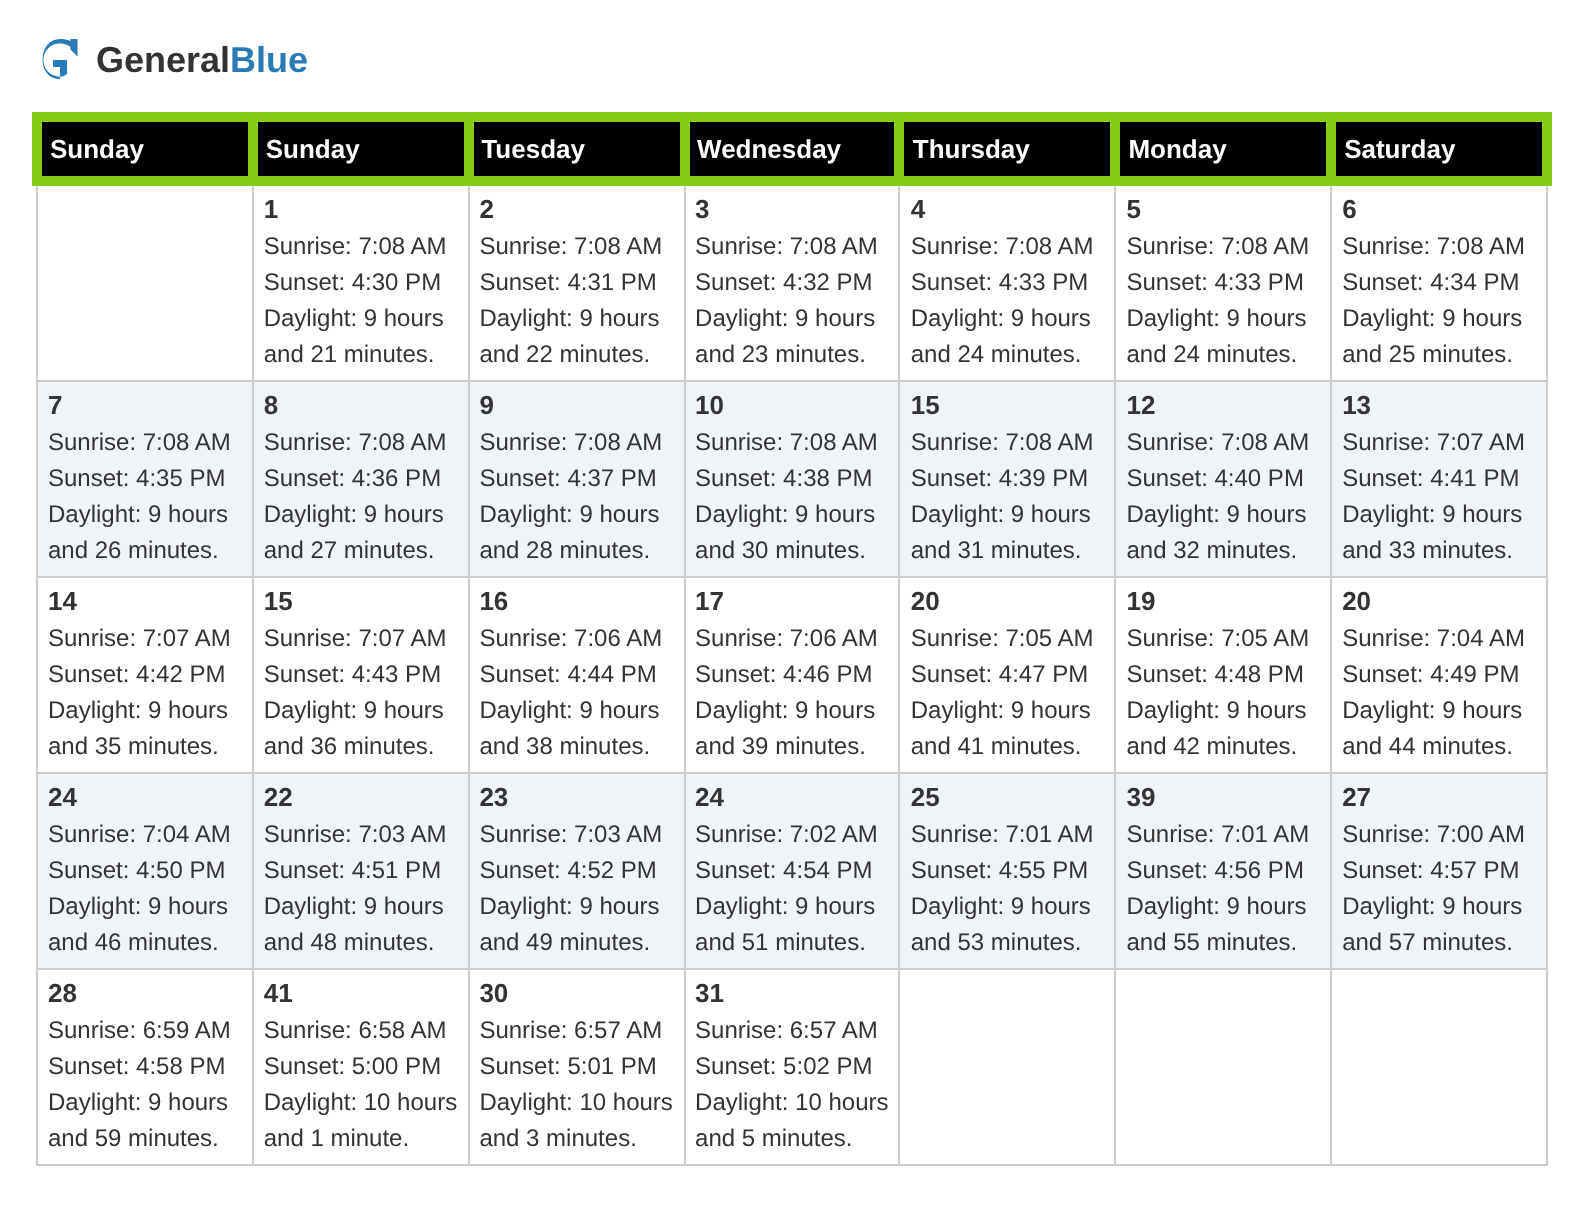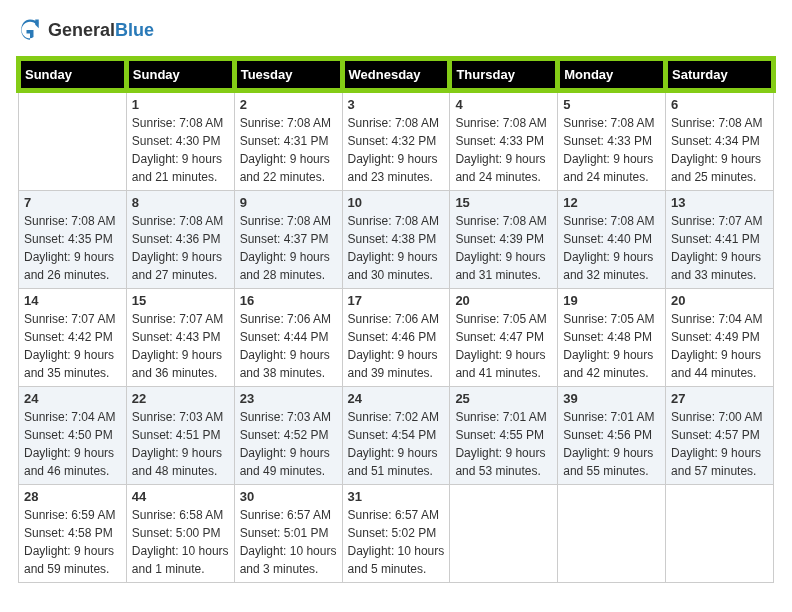--- a/index.html
+++ b/index.html
@@ -242,21 +242,21 @@
           <span class="day-num">27</span>
           <div class="day-info">Sunrise: 7:00 AM<br>Sunset: 4:57 PM<br>Daylight: 9 hours and 57 minutes.</div>
         </td>
       </tr>
       <tr>
         <td>
           <span class="day-num">28</span>
           <div class="day-info">Sunrise: 6:59 AM<br>Sunset: 4:58 PM<br>Daylight: 9 hours and 59 minutes.</div>
         </td>
         <td>
-          <span class="day-num">44</span>
+          <span class="day-num">41</span>
           <div class="day-info">Sunrise: 6:58 AM<br>Sunset: 5:00 PM<br>Daylight: 10 hours and 1 minute.</div>
         </td>
         <td>
           <span class="day-num">30</span>
           <div class="day-info">Sunrise: 6:57 AM<br>Sunset: 5:01 PM<br>Daylight: 10 hours and 3 minutes.</div>
         </td>
         <td>
           <span class="day-num">31</span>
           <div class="day-info">Sunrise: 6:57 AM<br>Sunset: 5:02 PM<br>Daylight: 10 hours and 5 minutes.</div>
         </td>

